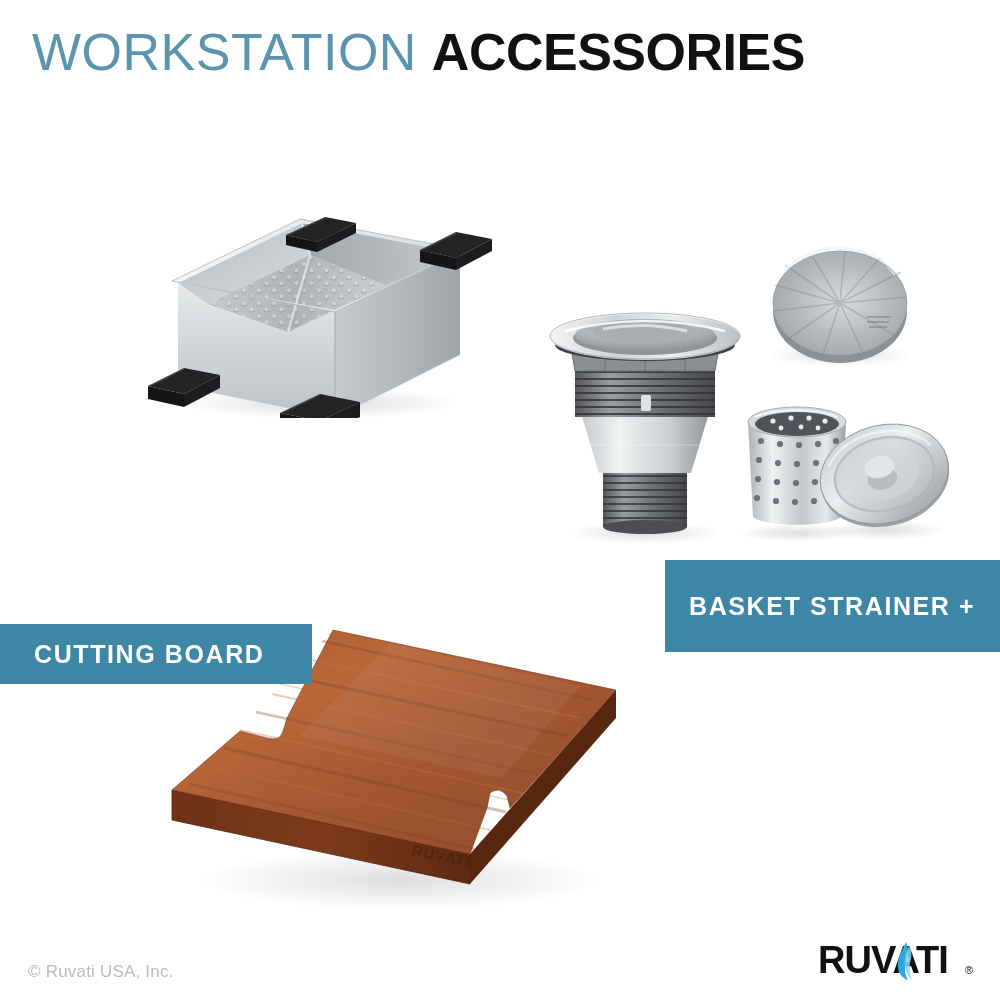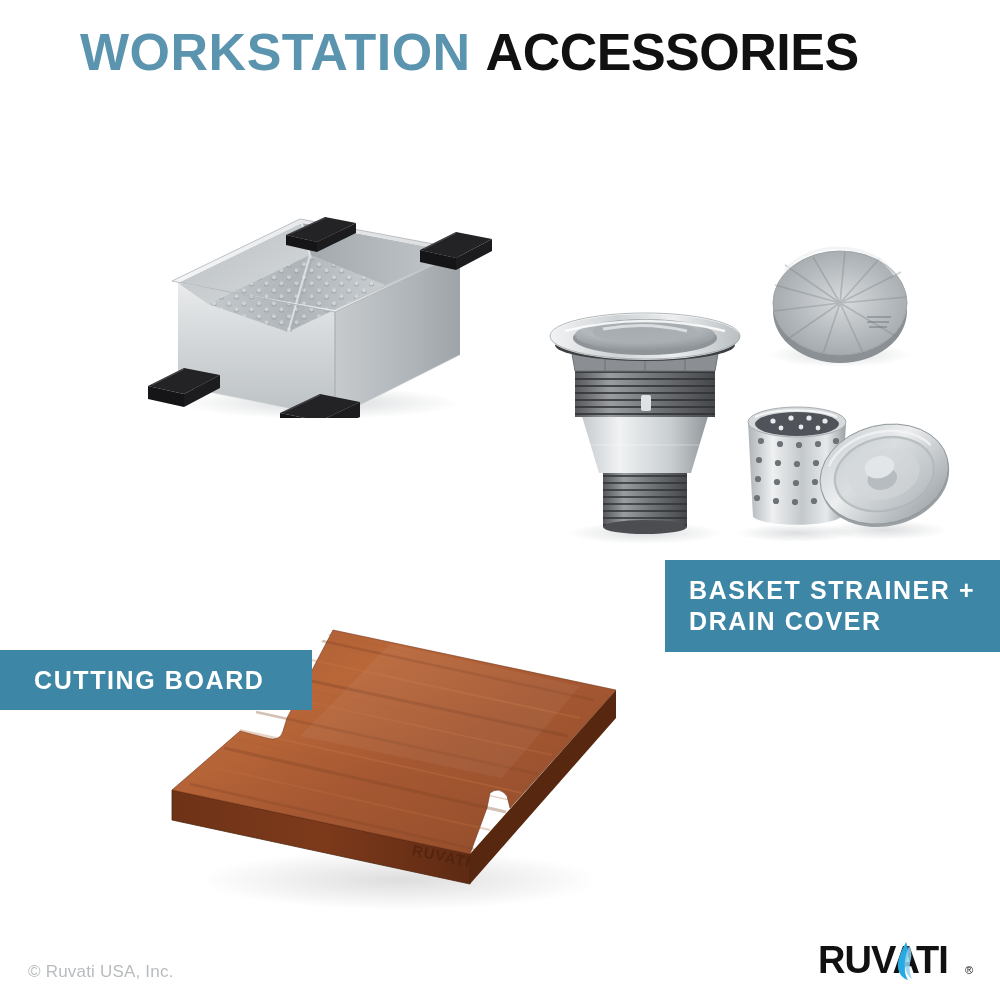--- a/index.html
+++ b/index.html
@@ -24,22 +24,21 @@
     position: absolute;
     left: 32px;
     top: 22px;
     font-size: 52px;
     line-height: 60px;
     letter-spacing: 0.5px;
     white-space: nowrap;
   }
   .title .t-light {
     color: #5b94ae;
-    font-weight: 700;
-    margin-left: 48px;
+    font-weight: 400;
   }
   .title .t-bold {
     color: #111111;
     font-weight: 700;
     letter-spacing: -0.5px;
   }
 
   
   .banner {
     position: absolute;
@@ -61,21 +60,21 @@
     padding-left: 34px;
   }
   #banner-strainer {
     left: 665px; top: 560px;
     width: 335px; height: 92px;
     font-size: 25px;
     padding-left: 24px;
     line-height: 31px;
   }
   #banner-cuttingboard {
-    left: 0; top: 650px;
+    left: 0; top: 624px;
     width: 312px; height: 60px;
     font-size: 25px;
     padding-left: 34px;
   }
 
   
   .copyright {
     position: absolute;
     left: 28px;
     top: 962px;
@@ -459,21 +458,20 @@
       <g opacity="0.62" transform="rotate(12 262 233)">
         <text x="262" y="237" font-family="&quot;Liberation Sans&quot;, sans-serif" font-size="15" font-weight="700" fill="#4a1f0b" letter-spacing="1">RUVATI</text>
       </g>
     </svg>
   </div>
 
 
   <div class="banner" id="banner-strainer">
     <span>
       <span style="display:block">BASKET STRAINER +</span>
-      <span style="display:block">DRAIN COVER</span>
     </span>
   </div>
 
   <div class="banner" id="banner-cuttingboard">
     <span class="banner-text">CUTTING BOARD</span>
   </div>
 
   <div class="copyright">© Ruvati USA, Inc.</div>
 
   <div class="logo">

